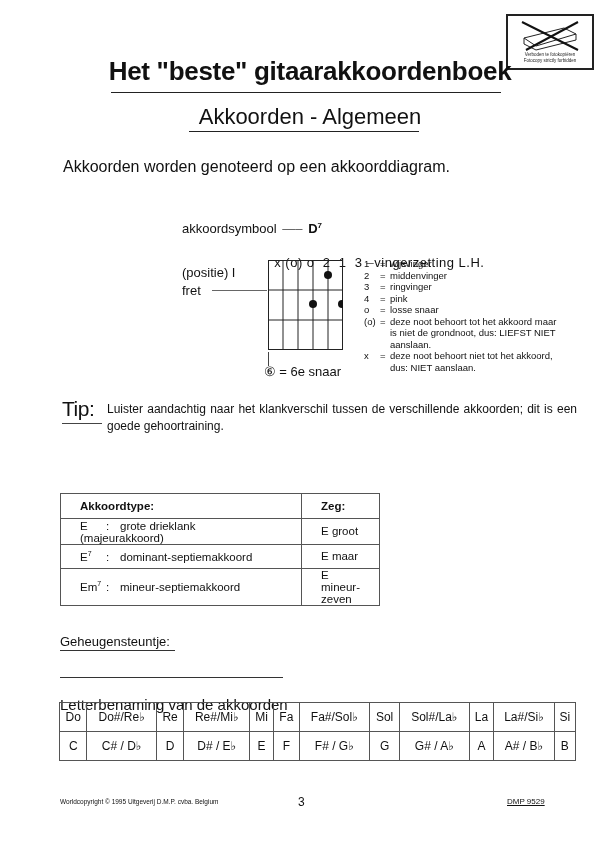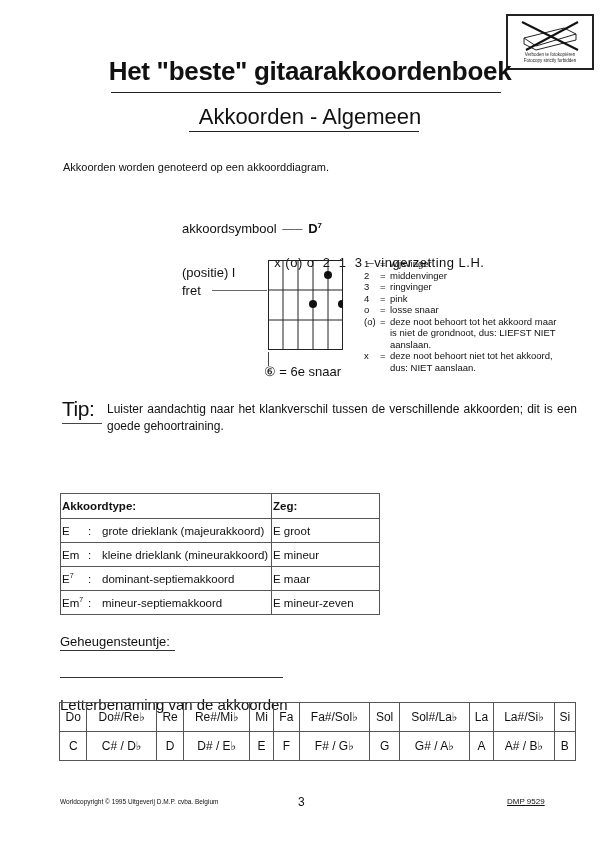--- a/index.html
+++ b/index.html
@@ -13,21 +13,21 @@
   .stamp svg { position: absolute; left: 10px; top: 4px; }
   .stamp-text { position: absolute; left: 4px; right: 4px; top: 36px; font-size: 4.5px;
                 line-height: 5.5px; text-align: center; color: #222; }
 
   .main-title { left: 100px; top: 56px; width: 420px; text-align: center; font-weight: bold;
                 font-size: 26px; letter-spacing: -0.3px; }
   .main-rule { left: 111px; top: 92px; width: 390px; height: 0; border-top: 1.5px solid #222; }
   .sub-title { left: 100px; top: 104px; width: 420px; text-align: center; font-size: 22px; }
   .sub-rule { left: 189px; top: 131px; width: 230px; height: 0; border-top: 1px solid #222; }
 
-  .intro { left: 63px; top: 158px; font-size: 11px; line-height: 18px; }
+  .intro { left: 63px; top: 158px; font-size: 16px; line-height: 18px; }
 
   
   .lbl { font-size: 13px; white-space: nowrap; }
   .chord-sym { font-weight: bold; font-size: 13px; }
   .chord-sym sup { font-size: 8px; }
   .strings-row { font-size: 13px; letter-spacing: 0.5px; }
   .grid { left: 268px; top: 260px; width: 75px; height: 90px; }
   .legend { left: 364px; top: 258px; font-size: 9.5px; line-height: 11.5px; }
   .legend .row { display: flex; }
   .legend .k { width: 16px; }
@@ -36,21 +36,21 @@
 
   
   .tip-label { left: 62px; top: 397px; font-size: 21px; letter-spacing: -0.5px; }
   .tip-rule { left: 62px; top: 423px; width: 40px; border-top: 1px solid #444; }
   .tip-text { left: 107px; top: 401px; width: 470px; font-size: 12px; line-height: 17px; text-align: justify; }
   .tip-text p { margin: 0; }
 
   
   table { border-collapse: collapse; }
   .type-table { left: 60px; top: 493px; width: 320px; font-size: 11.5px; }
-  .type-table td, .type-table th { border: 1px solid #555; height: 23px; padding: 0 1px; text-align: left; }
+  .type-table td, .type-table th { border: 1px solid #555; height: 23px; padding: 0 19px; text-align: left; }
   .type-table th { font-weight: bold; height: 24px; }
   .type-table .c1 { width: 208px; }
   .type-table .sym { display: inline-block; width: 26px; }
   .type-table .colon { display: inline-block; width: 14px; }
   .type-table sup { font-size: 7px; }
 
   .geheugen { left: 60px; top: 634px; font-size: 13px; font-weight: normal; }
   .geheugen-rule { left: 60px; top: 650px; width: 115px; border-top: 1px solid #333; }
   .letter-title { left: 60px; top: 696px; font-size: 15px; }
   .letter-rule { left: 60px; top: 677px; width: 223px; border-top: 1px solid #333; }
@@ -162,24 +162,20 @@
 
 <table class="abs type-table">
   <tbody>
       <tr>
     <th class="c1">Akkoordtype:</th>
     <th>Zeg:</th>
   </tr>
   <tr>
     <td class="c1"><span class="sym"><span>E</span><sup></sup></span><span class="colon">:</span><span>grote drieklank (majeurakkoord)</span></td>
     <td>E groot</td>
-  </tr>
-  <tr>
-    <td class="c1"><span class="sym"><span>Em</span><sup></sup></span><span class="colon">:</span><span>kleine drieklank (mineurakkoord)</span></td>
-    <td>E mineur</td>
   </tr>
   <tr>
     <td class="c1"><span class="sym"><span>E</span><sup>7</sup></span><span class="colon">:</span><span>dominant-septiemakkoord</span></td>
     <td>E maar</td>
   </tr>
   <tr>
     <td class="c1"><span class="sym"><span>Em</span><sup>7</sup></span><span class="colon">:</span><span>mineur-septiemakkoord</span></td>
     <td>E mineur-zeven</td>
   </tr>
 </tbody>

